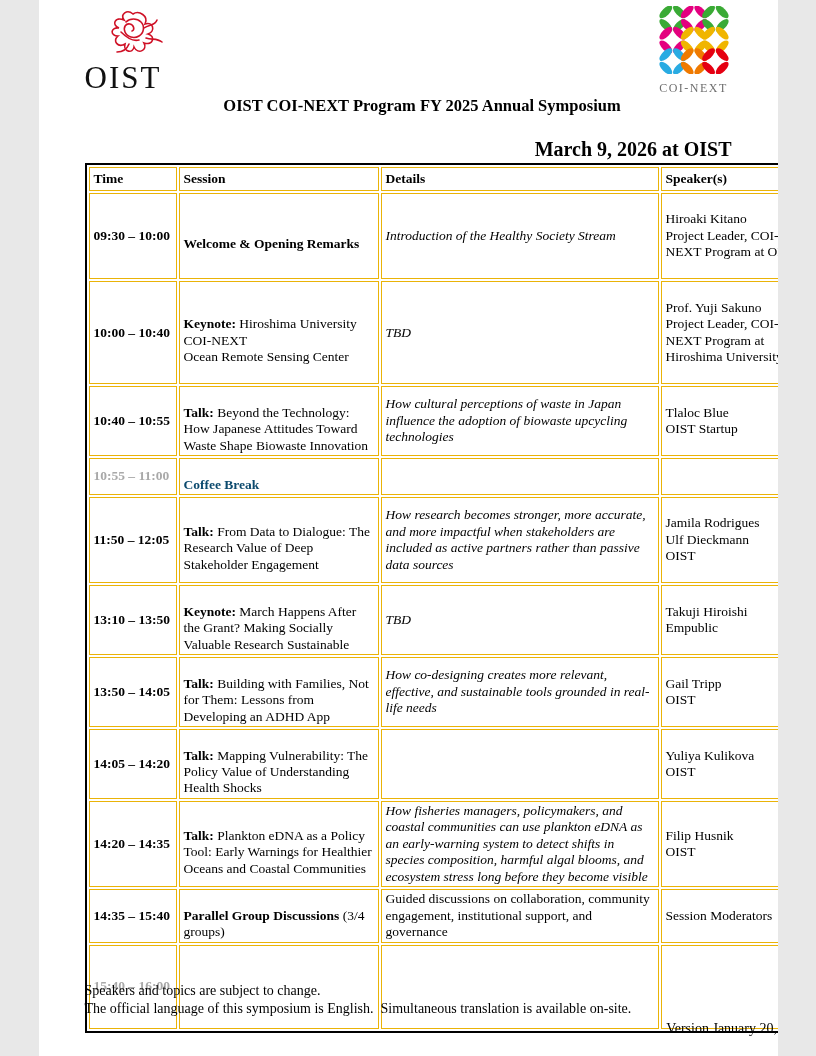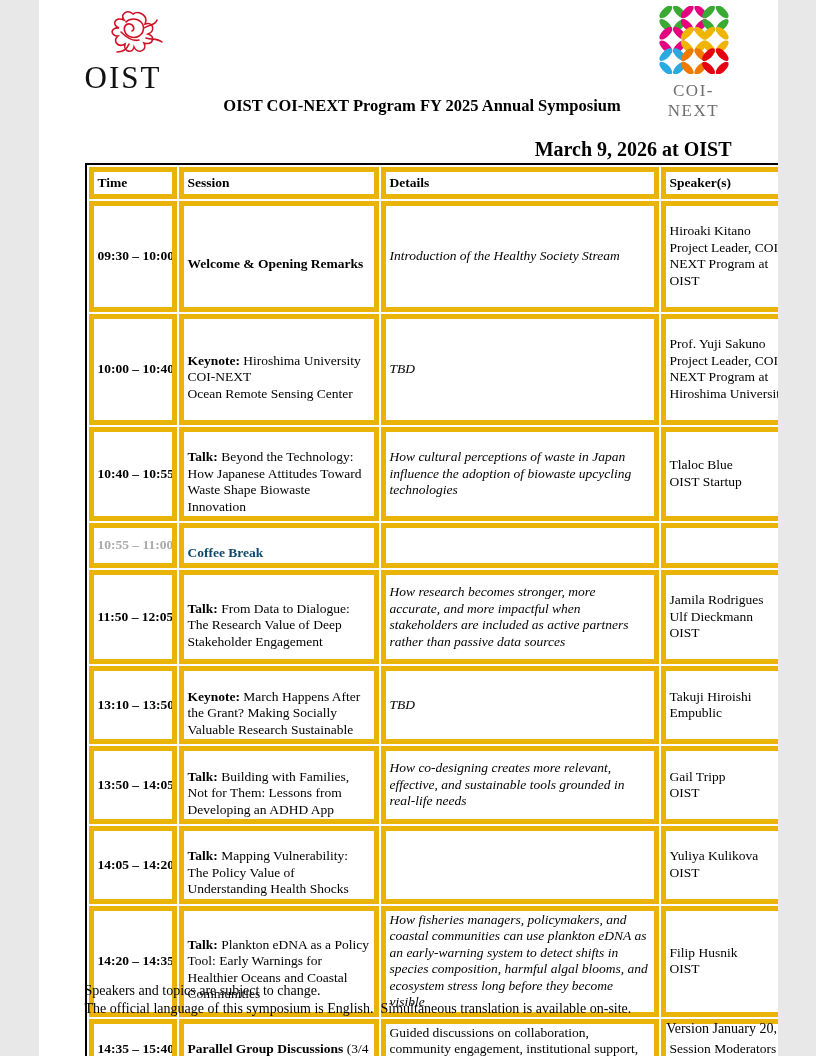--- a/index.html
+++ b/index.html
@@ -6,38 +6,38 @@
   .page{
     position:relative;width:739px;height:1056px;background:#ffffff;
     margin:0 auto;font-family:"Liberation Serif","DejaVu Serif",serif;color:#000;
     overflow:hidden;box-sizing:border-box;
   }
   
   .logo-oist{position:absolute;left:46px;top:8px;width:110px;text-align:left;}
   .logo-oist .mark{display:block;margin-left:14px;}
   .logo-oist .word{font-size:31px;letter-spacing:2px;color:#111;line-height:1;margin-top:2px;}
   .logo-coinext{position:absolute;right:44px;top:6px;width:80px;text-align:center;}
-  .logo-coinext .word{font-size:17px;letter-spacing:1.5px;color:#6e6e6e;margin-top:3px;}
+  .logo-coinext .word{font-size:12px;letter-spacing:1.5px;color:#6e6e6e;margin-top:3px;}
   .title-block{position:absolute;left:0;top:96px;width:100%;text-align:center;}
   .doc-title{font-size:16.5px;font-weight:bold;margin-left:28px;}
   .doc-subtitle{font-size:15.5px;font-weight:bold;font-style:italic;margin-top:3px;}
   .date-line{position:absolute;right:46px;top:138px;font-size:20px;font-weight:bold;}
 
   
   table.schedule{
     position:absolute;left:46px;top:163px;width:724px;
     border-collapse:separate;border-spacing:2px;
     border:2px solid #000;table-layout:fixed;
     font-size:13.5px;line-height:1.22;
   }
   col.c-time{width:88px}
   col.c-session{width:200px}
   col.c-details{width:278px}
   col.c-speaker{width:144px}
-  th,td{border:5px solid #eab308;padding:1px 4px;vertical-align:middle;text-align:left;overflow:hidden;}
+  th,td{border:1px solid #eab308;padding:1px 4px;vertical-align:middle;text-align:left;overflow:hidden;}
   th{font-weight:bold;height:20px;vertical-align:middle;}
   td.time{font-weight:bold;white-space:nowrap;}
   .session-cell,.speaker-cell{white-space:pre-line;}
   .session-bold{font-weight:bold;}
   .session-italic{font-style:italic;}
   .it{font-style:italic;}
   tr.break-row td{color:#a9a9a9;}
   tr.break-row .session-bold{color:#0c4a6e;}
   
   tbody tr:nth-child(1){height:50px}

